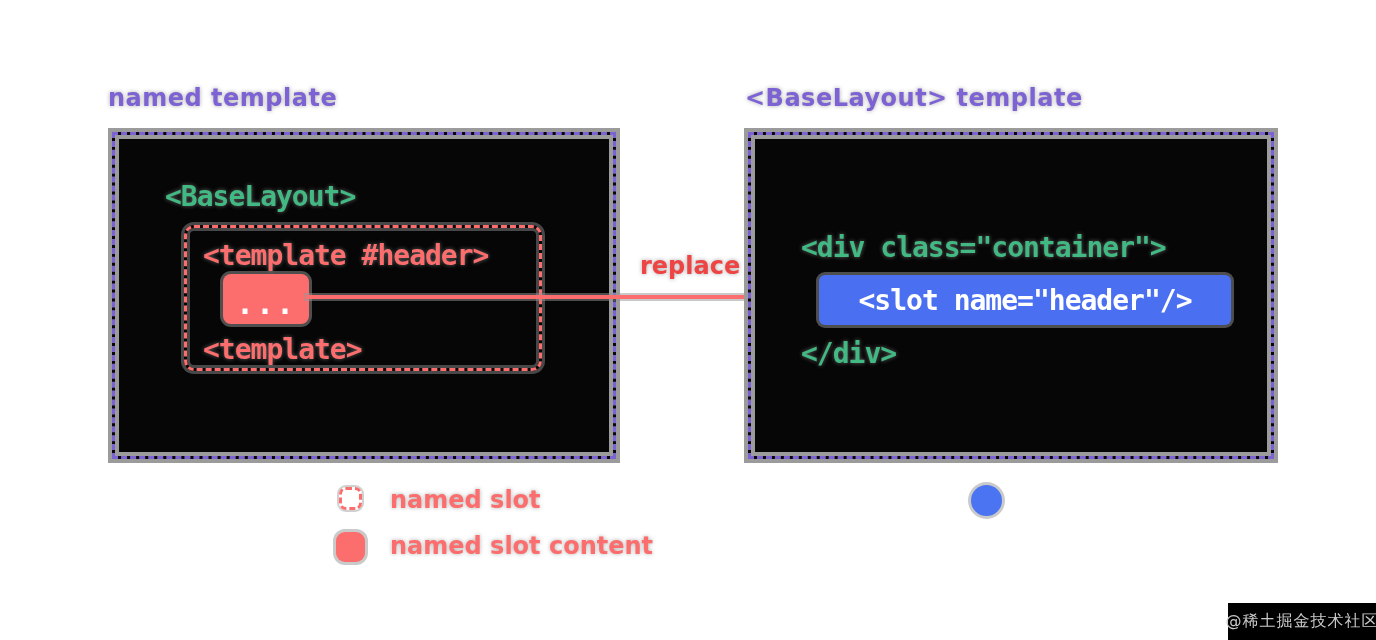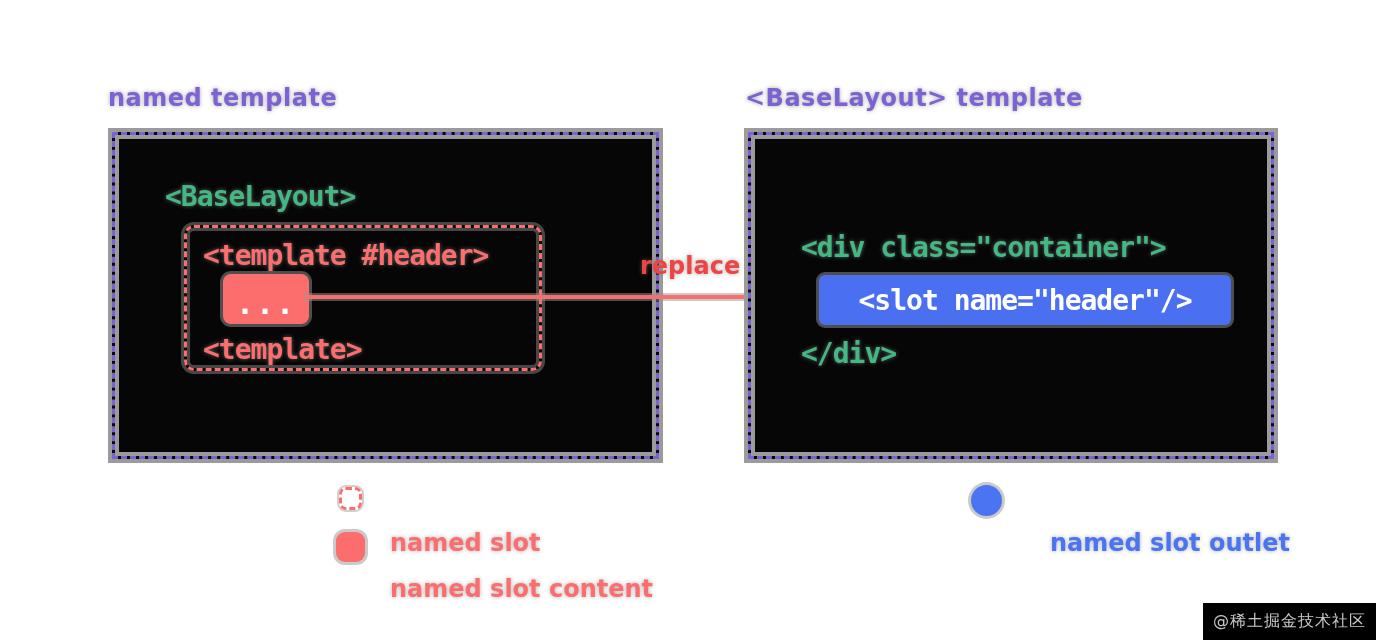--- a/index.html
+++ b/index.html
@@ -72,21 +72,20 @@
     font-size: 24px; font-weight: bold; color: #ef4444;
     text-shadow: 0 0 4px rgba(125,125,125,0.65);
     white-space: nowrap;
   }
 
   .legend-text {
     position: absolute;
     font-size: 24px; font-weight: bold;
     text-shadow: 0 0 4px rgba(125,125,125,0.6);
     white-space: nowrap;
-    margin-top: 43px;
   }
   .legend-text.red  { color: #fc6d6d; }
   .legend-text.blue { color: #4a74f2; }
 
   .legend-icon-dashed {
     position: absolute; width: 23px; height: 23px;
     border: 3px dashed #fc6d6d; border-radius: 7px;
     box-shadow: 0 0 0 2px rgba(150,150,150,0.45);
   }
   .legend-icon-filled-red {
@@ -95,21 +94,21 @@
     box-shadow: 0 0 0 3px rgba(150,150,150,0.5);
   }
   .legend-icon-filled-blue {
     position: absolute; width: 31px; height: 31px;
     background: #4a74f2; border-radius: 50%;
     box-shadow: 0 0 0 3px rgba(150,150,150,0.5);
   }
 
   .watermark-bar {
     position: absolute;
-    right: 0; bottom: 0; width: 173px; height: 37px;
+    right: 0; bottom: 0; width: 148px; height: 37px;
     background: #000000;
     display: flex; align-items: center; justify-content: center;
   }
   .watermark-text {
     color: #c9c9c9; font-size: 16px; letter-spacing: 1px;
     font-family: "DejaVu Sans", sans-serif;
     white-space: nowrap;
   }
 
   .dots {
@@ -119,21 +118,21 @@
   }
 </style>
 </head>
 <body>
 
 <div id="stage">
 
   <div class="panel-title" style="left:108px; top:84px;">named template</div>
   <div class="panel-title" style="left:745px; top:84px;">&lt;BaseLayout&gt; template</div>
 
-  <div class="code-box" style="left:112px; top:132px; width:547px; height:327px;">
+  <div class="code-box" style="left:112px; top:132px; width:504px; height:327px;">
     <div class="code green" style="left:50px; top:45px;">&lt;BaseLayout&gt;</div>
 
     <div class="slot-dashed-box" style="left:69px; top:90px; width:358px; height:146px;"></div>
 
     <div class="code red" style="left:88px; top:104px;">&lt;template #header&gt;</div>
 
     <div class="slot-content-box" style="left:108px; top:139px; width:86px; height:50px;">
       <span class="dots">...</span>
     </div>
 
@@ -155,19 +154,18 @@
     <div class="code green" style="left:50px; top:202px;">&lt;/div&gt;</div>
   </div>
 
   <div class="legend-icon-dashed" style="left:339px; top:487px;"></div>
   <div class="legend-text red" style="left:390px; top:486px;">named slot</div>
 
   <div class="legend-icon-filled-red" style="left:336px; top:532px;"></div>
   <div class="legend-text red" style="left:390px; top:532px;">named slot content</div>
 
   <div class="legend-icon-filled-blue" style="left:971px; top:485px;"></div>
-  <div class="legend-text blue" style="left:1050px; top:486px;">named slot outlet</div>
 
   <div class="watermark-bar">
     <span class="watermark-text">@稀土掘金技术社区</span>
   </div>
 
 </div>
 
 </body></html>

